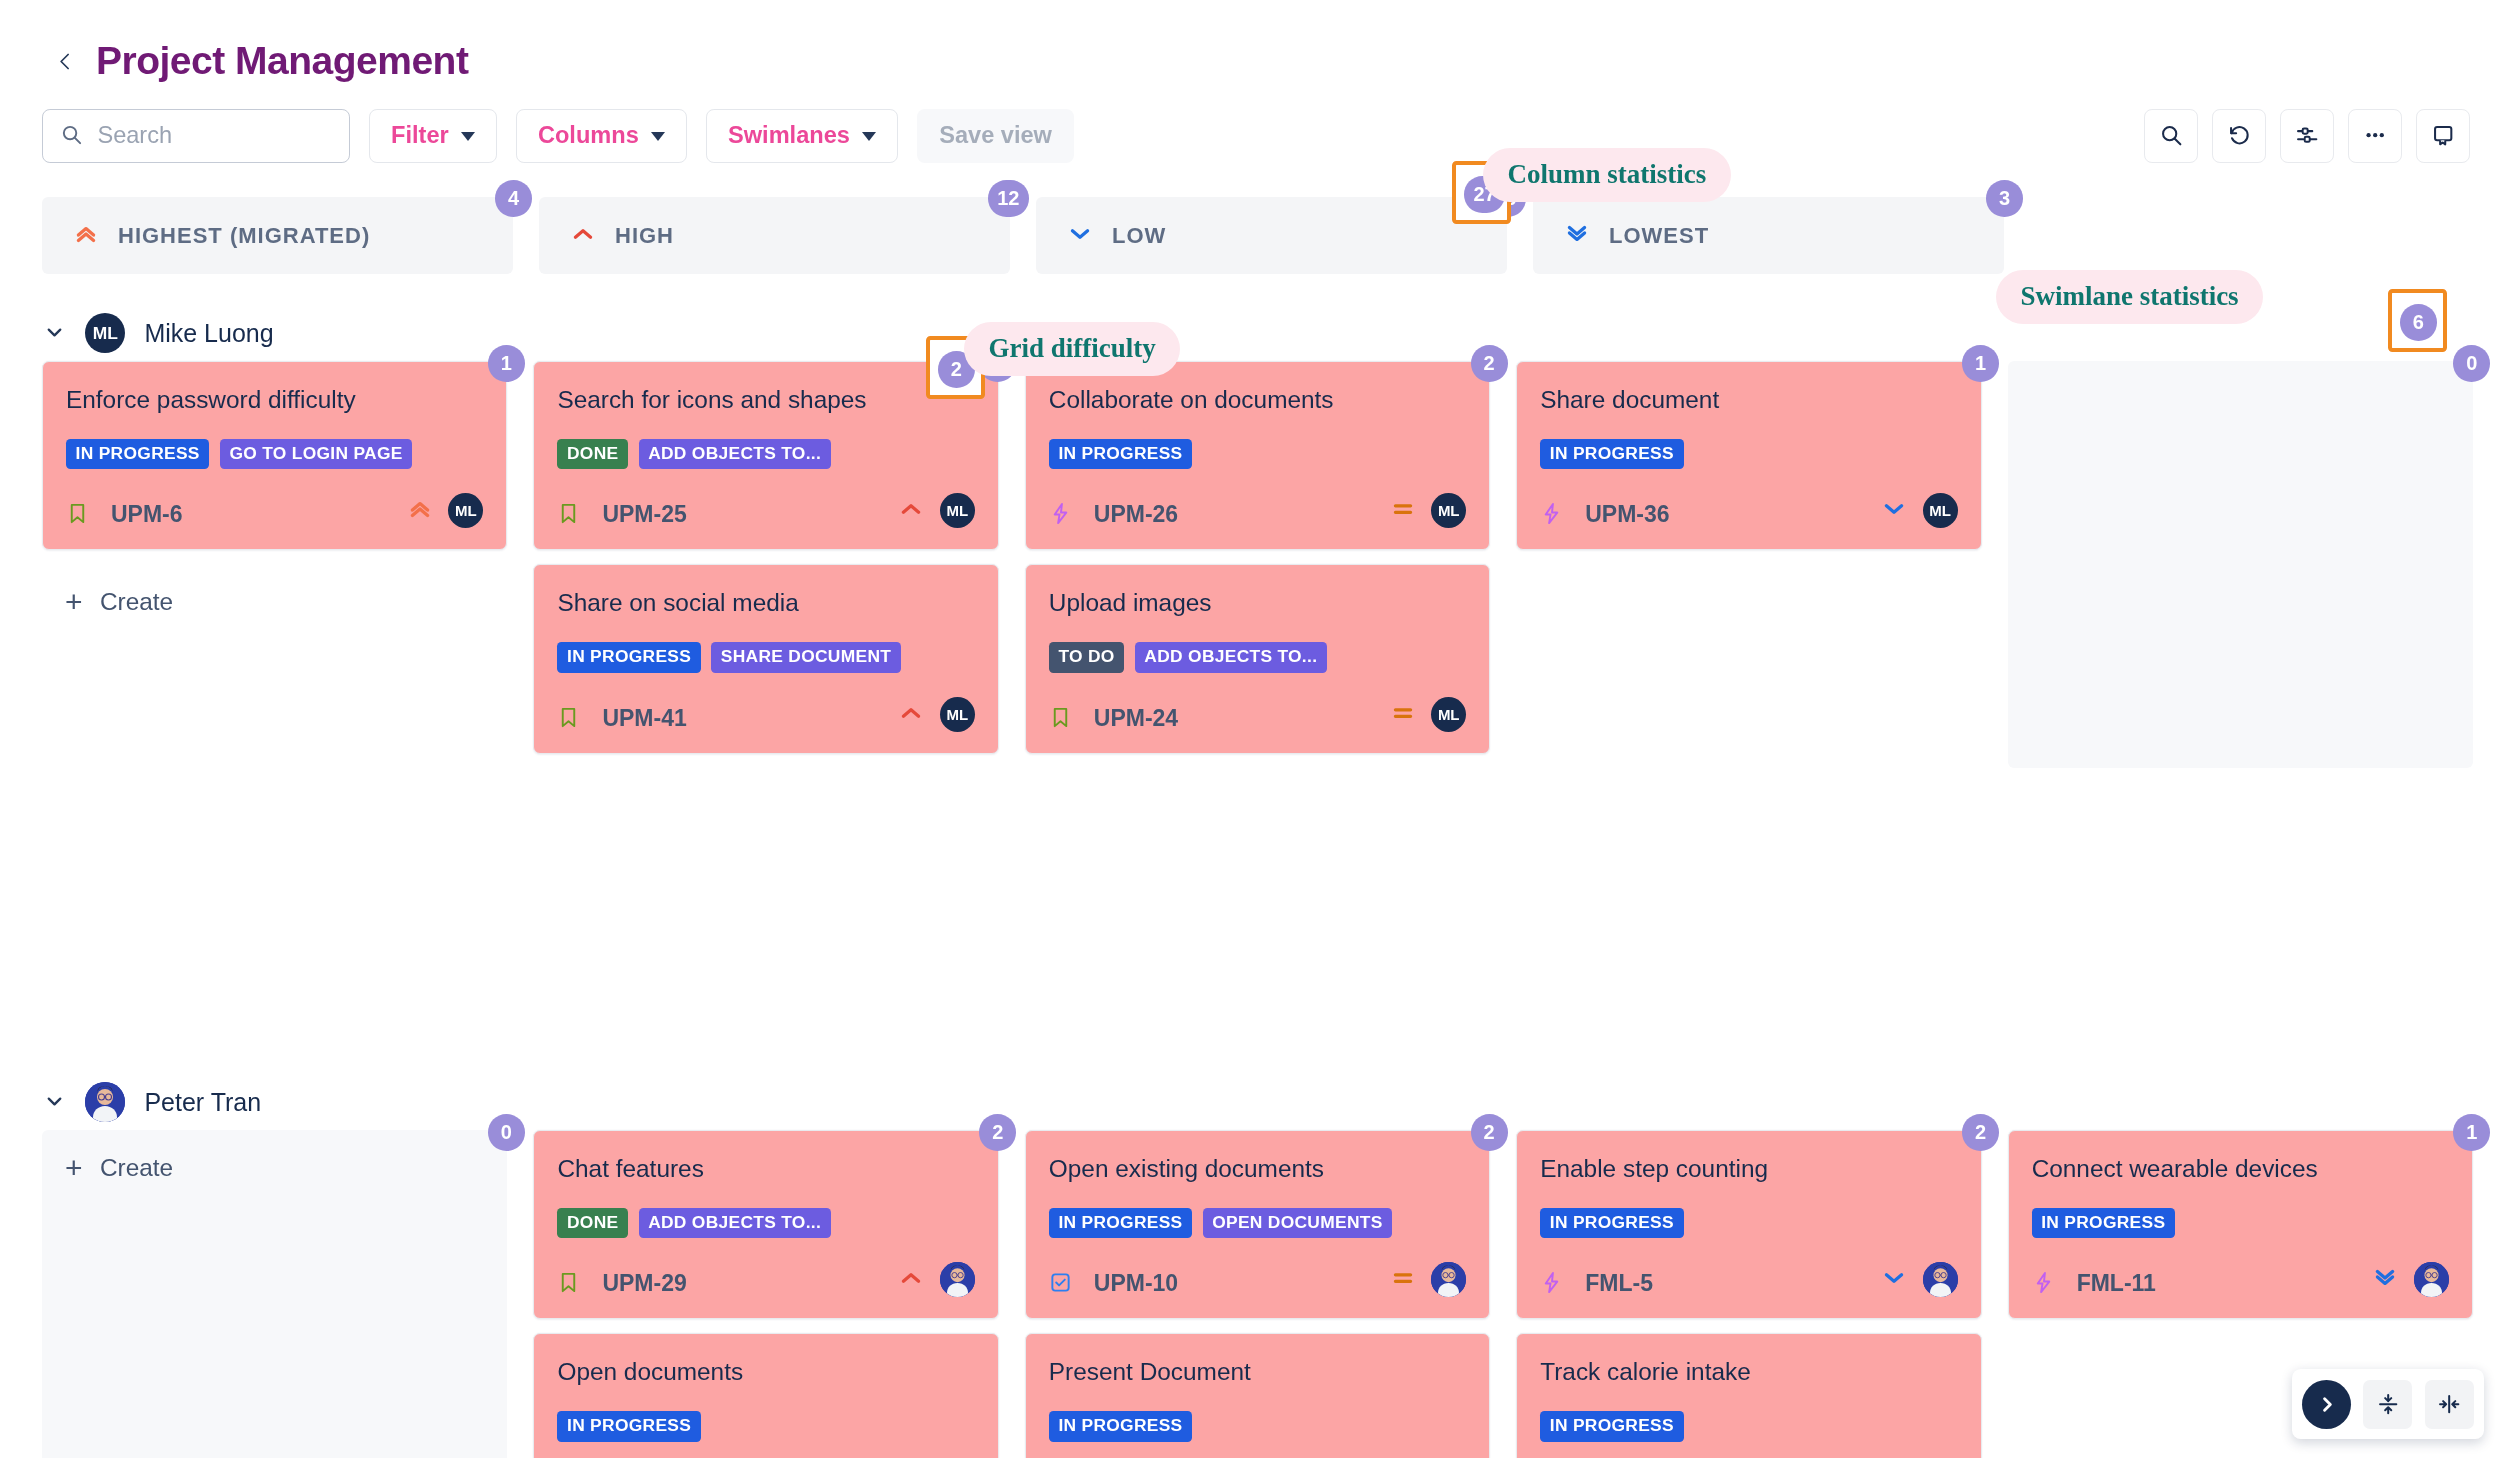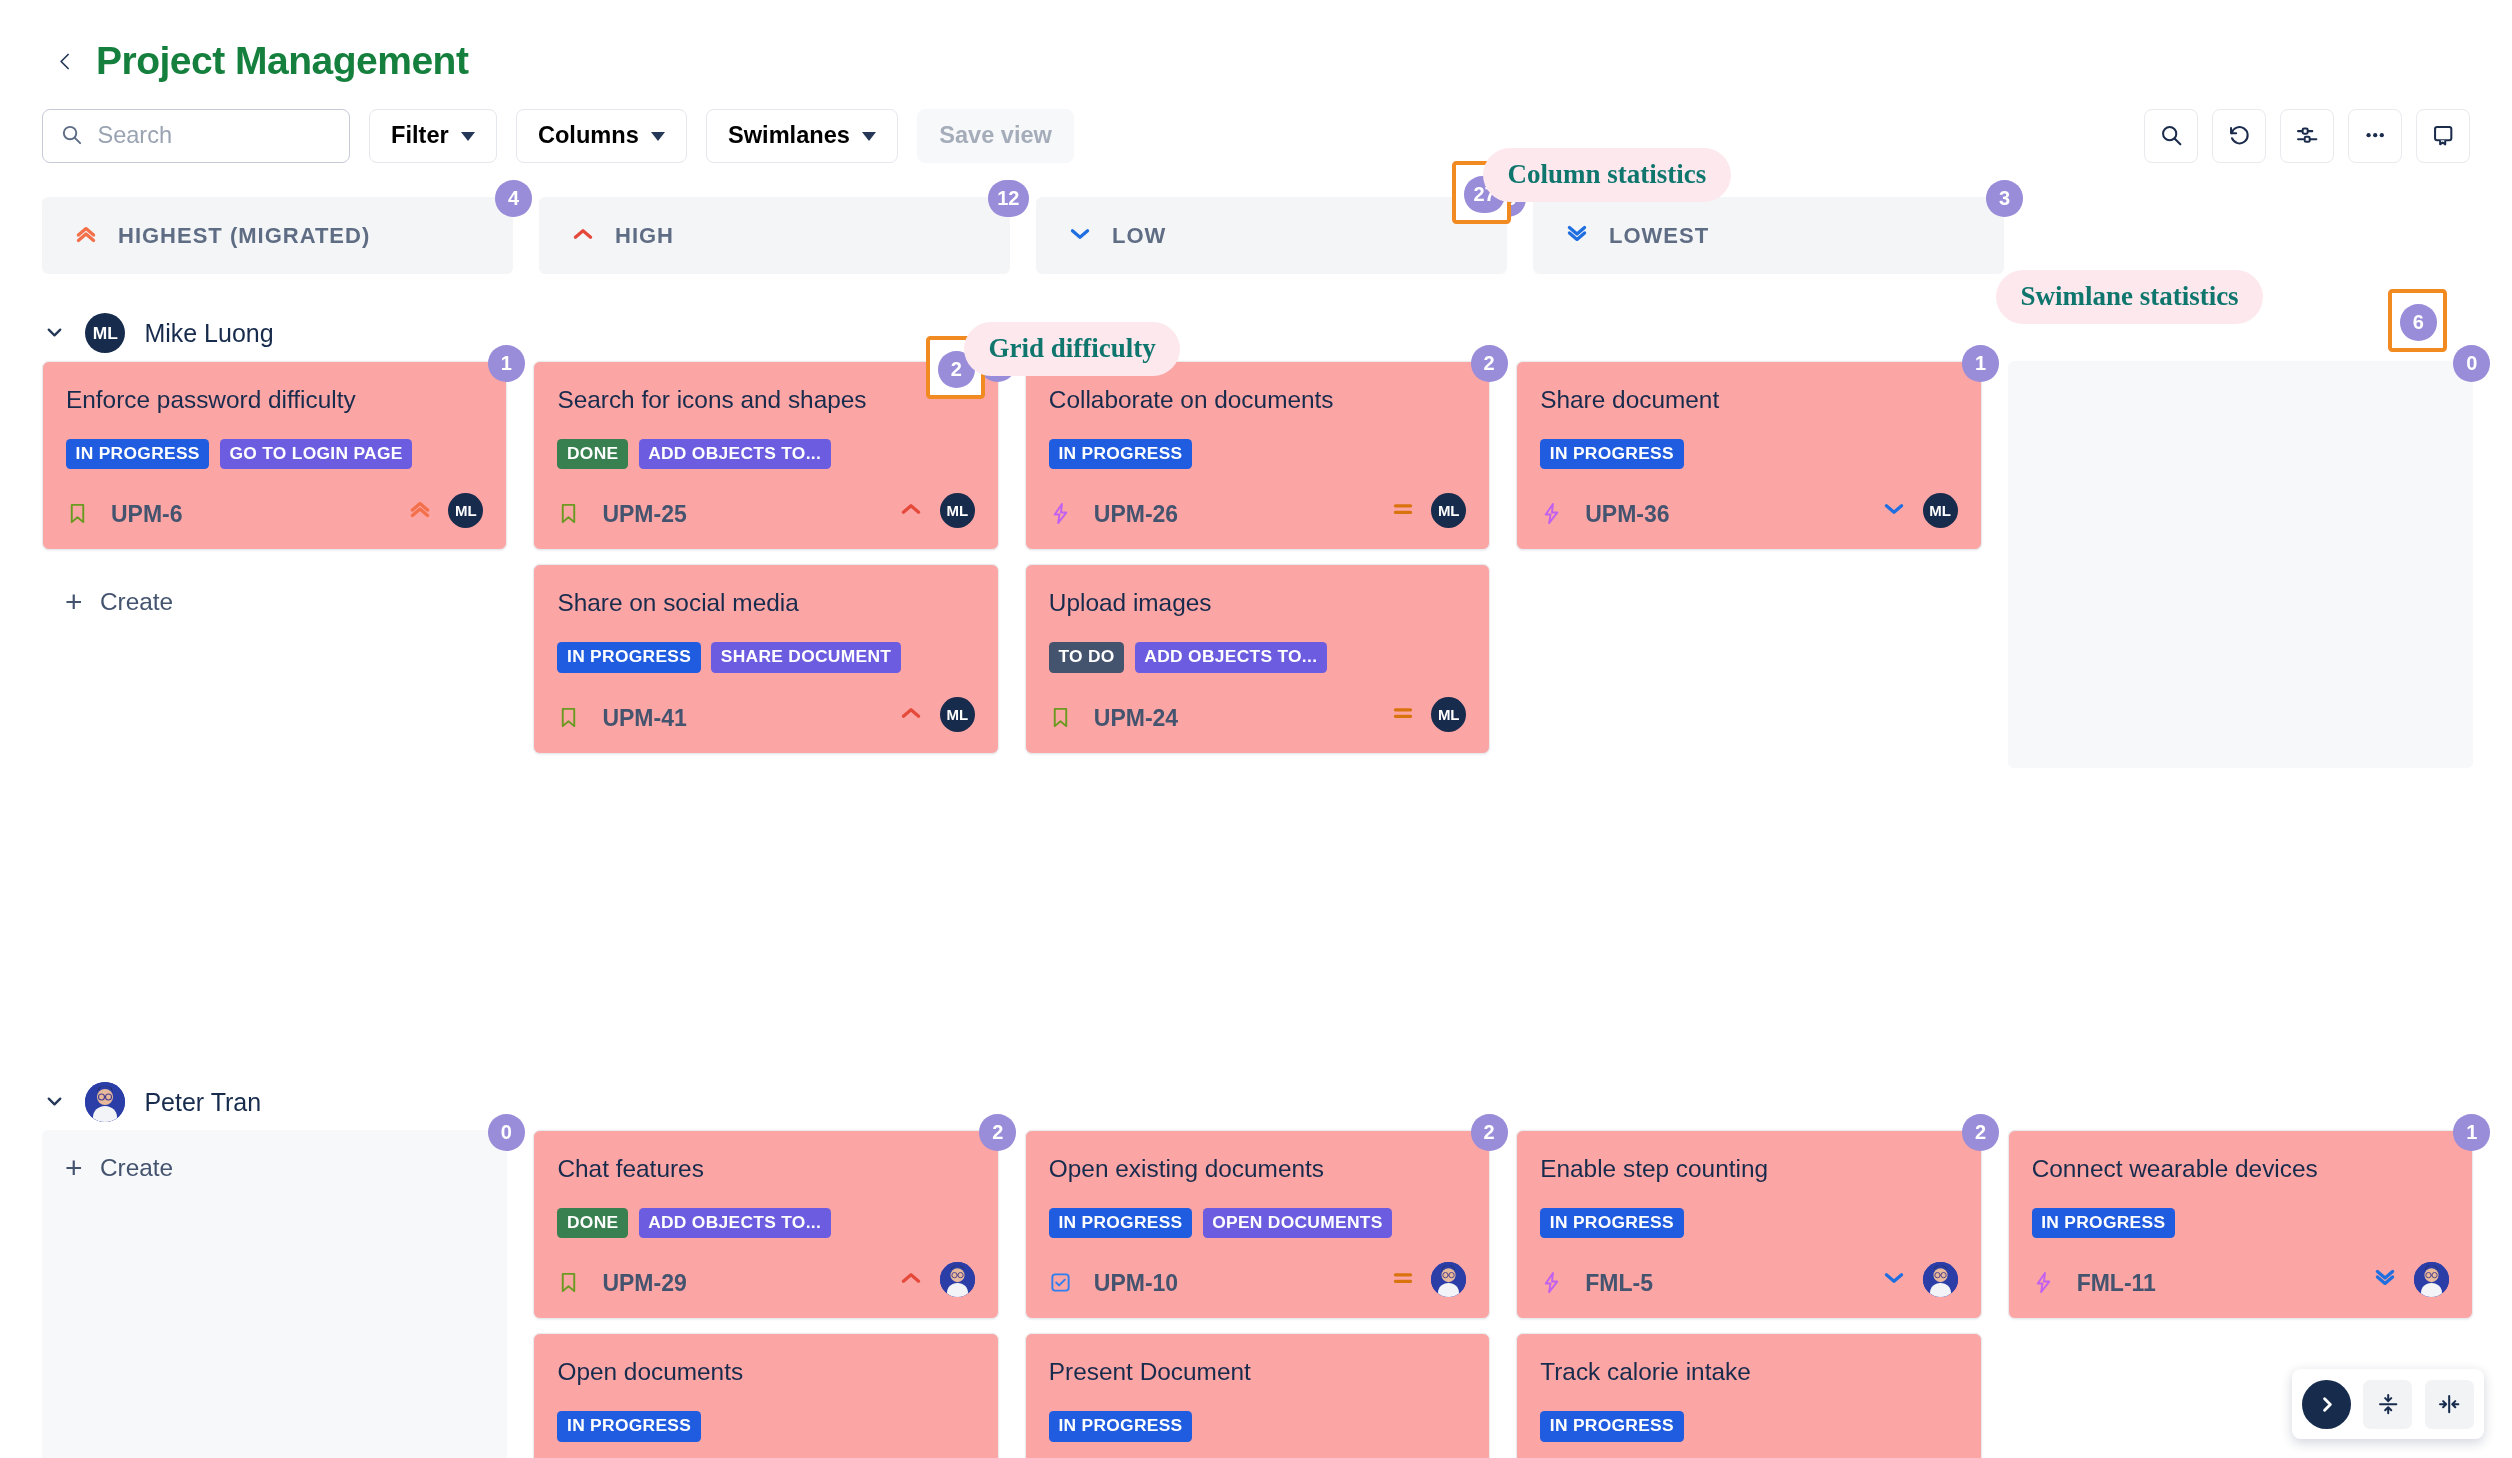--- a/index.html
+++ b/index.html
@@ -18,21 +18,21 @@
     padding: 26px 0 0 54px;
     height: 96px;
   }
   .back-chevron {
     width: 23px; height: 23px; flex: 0 0 auto;
     display: flex; align-items: center; justify-content: center;
     color: #253858; cursor: pointer;
   }
   .page-title {
     font-size: 39px; font-weight: 700; letter-spacing: -0.5px;
-    color: #15803d; white-space: nowrap;
+    color: #701a75; white-space: nowrap;
   }
 
   
   .toolbar {
     position: absolute; left: 0; top: 96px; width: 2512px; height: 79px;
     display: flex; align-items: center; padding: 0 42px 0 42px;
   }
   .search-box {
     display: flex; align-items: center; gap: 14px;
     width: 308px; height: 54px;
@@ -41,21 +41,21 @@
   }
   .search-box input {
     border: none; outline: none; background: transparent;
     font-family: inherit; font-size: 23.6px; color: #172b4d; width: 100%;
   }
   .search-box input::placeholder { color: #9aa3b2; }
   .tbtn {
     height: 54px; border: 1.7px solid #e4e7ec; border-radius: 7.9px;
     background: #fff; display: flex; align-items: center; gap: 12.2px;
     padding: 0 21px; margin-left: 19px; cursor: pointer;
-    font-size: 23.6px; font-weight: 600; color: #000000;
+    font-size: 23.6px; font-weight: 600; color: #ec4899;
     font-family: inherit; white-space: nowrap;
   }
   .tbtn.ghost {
     border-color: transparent; background: #f7f8fa; color: #a5adba; font-weight: 600;
   }
   .chev-d { width: 0; height: 0; border-left: 7.9px solid transparent;
             border-right: 7.9px solid transparent; border-top: 9.6px solid #253858; margin-top: 2.6px;}
   .spacer { flex: 1 1 auto; }
   .icon-btn {
     width: 54px; height: 54px; border: 1.7px solid #e8eaee; border-radius: 7.9px;

